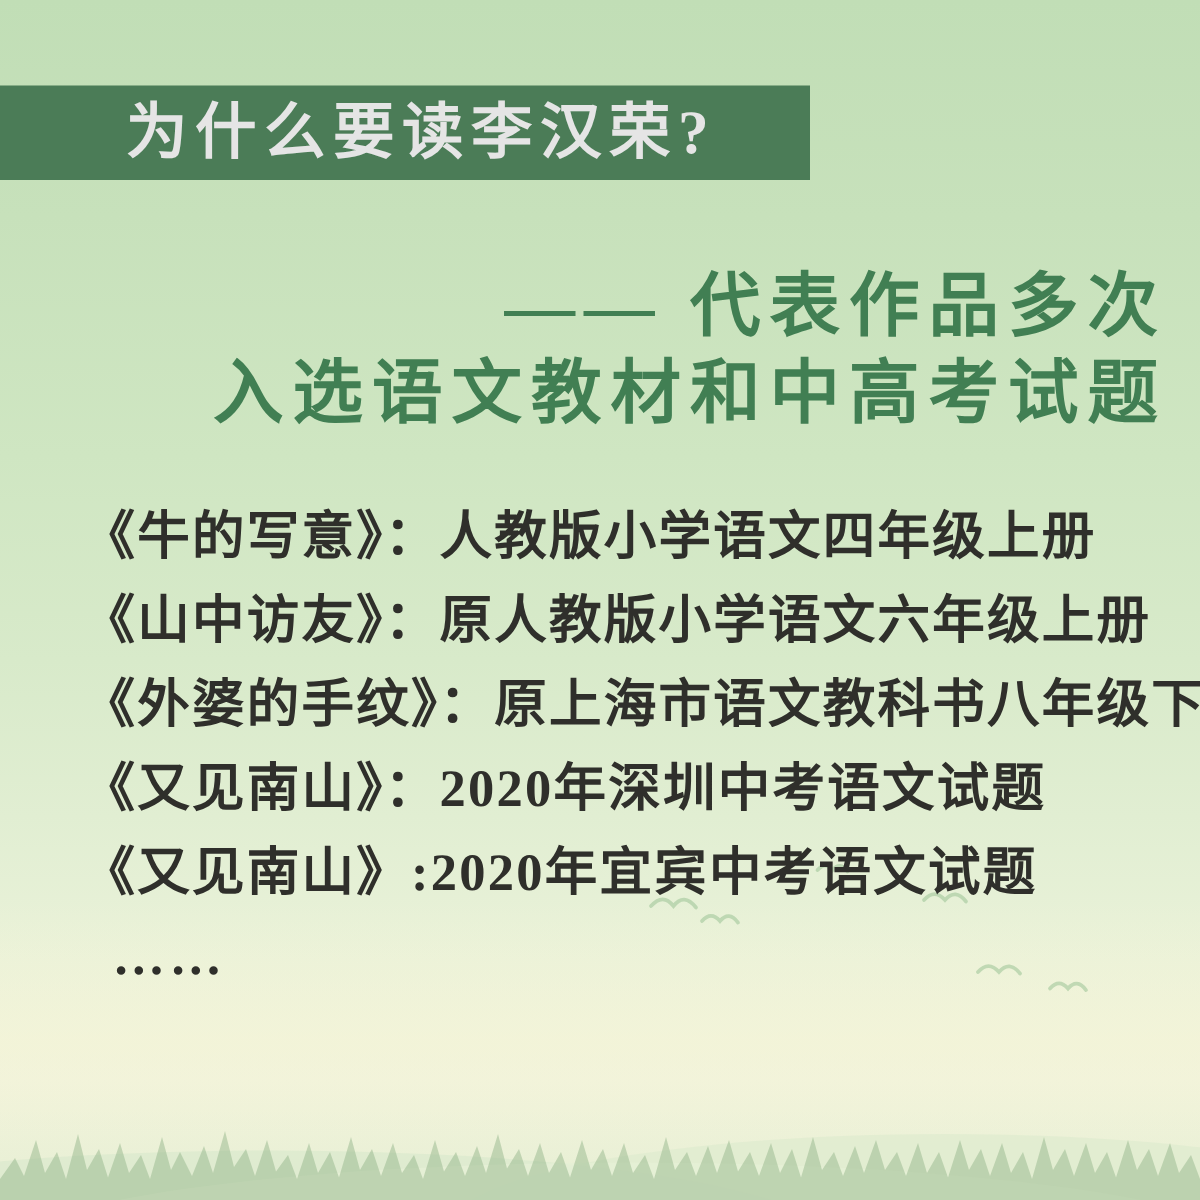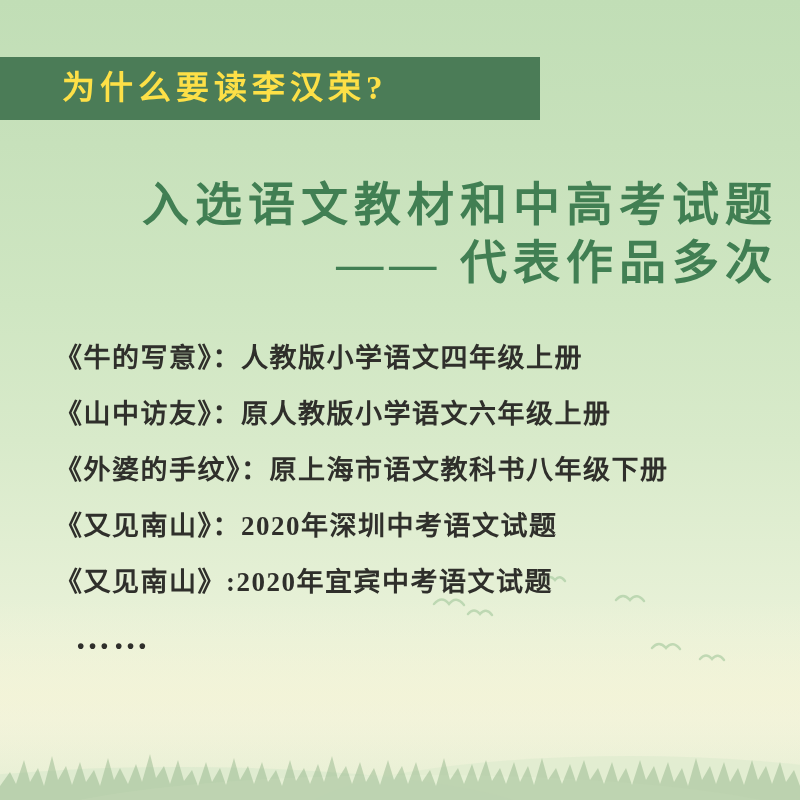--- a/index.html
+++ b/index.html
@@ -16,33 +16,33 @@
     background:linear-gradient(180deg, rgba(246,244,214,0) 0%,
       rgba(246,244,214,.55) 55%, rgba(237,242,216,0) 100%);
   }
   .decor-svg{position:absolute;left:0;top:0;width:800px;height:800px;}
   
   .title-bar{
     position:absolute;left:0;top:57px;width:540px;height:63px;
     background:#4b7c57;display:flex;align-items:center;
   }
   .title-bar .title{
-    color:#fde047;font-size:33px;font-weight:bold;
-    letter-spacing:5px;padding-left:62px;white-space:nowrap;line-height:63px;
+    color:#e5e5e5;font-size:41px;font-weight:bold;
+    letter-spacing:5px;padding-left:84px;white-space:nowrap;line-height:63px;
   }
   
   .slogan{
     position:absolute;right:22px;top:176px;text-align:right;
     color:#417f53;font-weight:bold;font-size:47px;
     letter-spacing:6px;line-height:58px;white-space:nowrap;
   }
   
   .works{position:absolute;left:55px;top:341px;width:715px;color:#2f2f2b;}
   .work-row{
-    height:34px;margin-bottom:22px;font-size:27px;font-weight:600;
+    height:34px;margin-bottom:22px;font-size:35px;font-weight:600;
     letter-spacing:1.5px;white-space:nowrap;line-height:34px;
   }
   .ellipsis-row{
     margin-top:8px;padding-left:20px;font-size:35px;font-weight:600;
     letter-spacing:3px;color:#2f2f2b;line-height:34px;
   }
 </style>
 </head>
 <body>
 
@@ -70,22 +70,22 @@
     <g>
       <path opacity="0.45" fill="#8fb184" d="M0,800 L0,786 L10,772 L16,784 L24,760 L30,782 L38,768 L44,786 L52,756 L58,780 L66,766 L72,785 L80,762 L86,782 L94,770 L100,786 L108,758 L114,780 L120,768 L128,784 L136,764 L142,782 L150,754 L156,778 L164,766 L170,784 L178,760 L184,781 L192,770 L198,786 L206,762 L212,782 L220,768 L226,785 L234,758 L240,780 L248,766 L254,784 L262,762 L268,782 L276,770 L282,786 L290,760 L296,781 L304,768 L310,784 L318,764 L324,782 L332,756 L338,779 L346,766 L352,784 L360,762 L366,782 L374,768 L380,785 L388,760 L394,780 L402,766 L408,784 L416,762 L422,782 L430,770 L436,786 L444,758 L450,780 L458,768 L464,784 L472,764 L478,782 L486,760 L492,781 L500,768 L506,784 L514,762 L520,782 L528,766 L534,785 L542,758 L548,780 L556,768 L562,784 L570,764 L576,782 L584,760 L590,780 L598,768 L604,784 L612,762 L618,782 L626,768 L632,785 L640,760 L646,780 L654,766 L660,784 L668,762 L674,782 L682,768 L688,786 L696,758 L702,780 L710,766 L716,784 L724,762 L730,782 L738,768 L744,785 L752,760 L758,780 L766,766 L772,784 L780,762 L786,782 L794,770 L800,786 L800,800 Z"></path>
     </g>
   </svg>
 
   <div class="title-bar">
     <span class="title">为什么要读李汉荣?</span>
   </div>
 
   <div class="slogan">
+    <div>—— 代表作品多次</div>
     <div>入选语文教材和中高考试题</div>
-    <div>—— 代表作品多次</div>
   </div>
 
   <div class="works">
     <div class="work-row">
       <span>《牛的写意》：</span><span>人教版小学语文四年级上册</span>
     </div>
     <div class="work-row">
       <span>《山中访友》：</span><span>原人教版小学语文六年级上册</span>
     </div>
     <div class="work-row">

